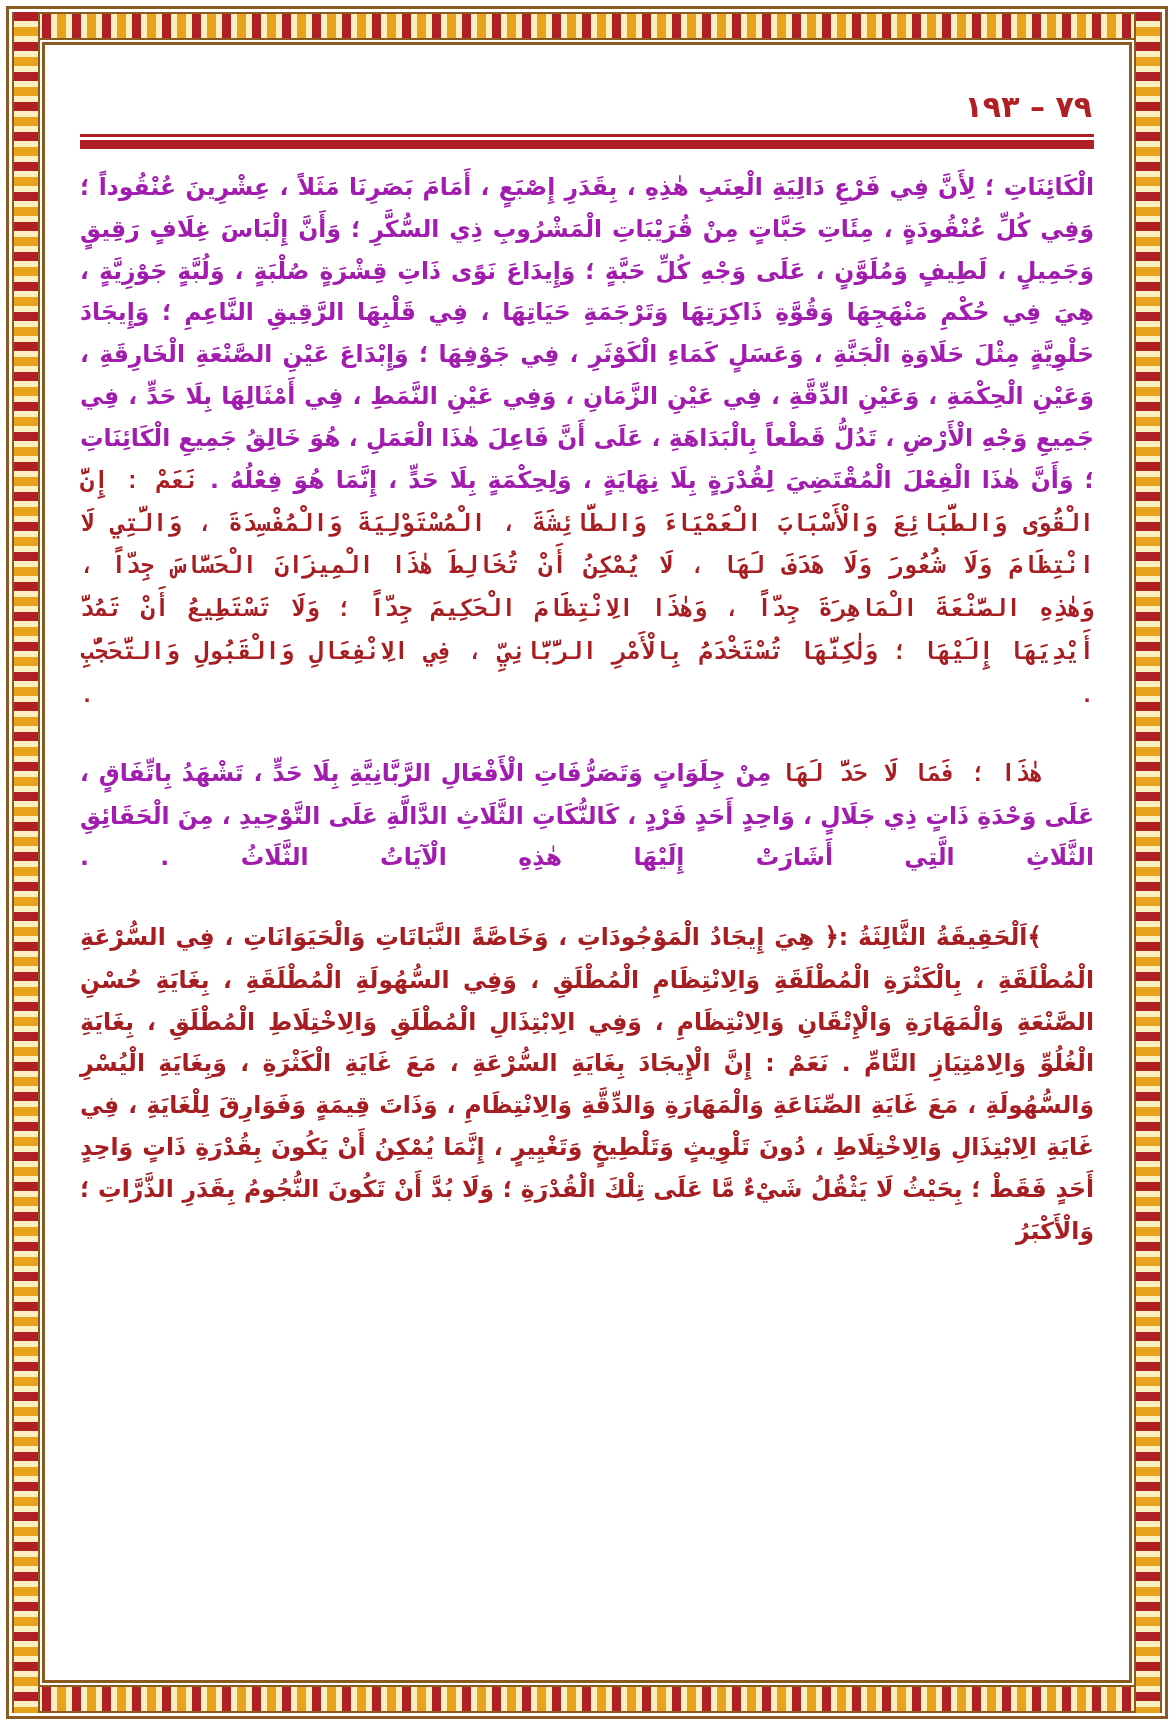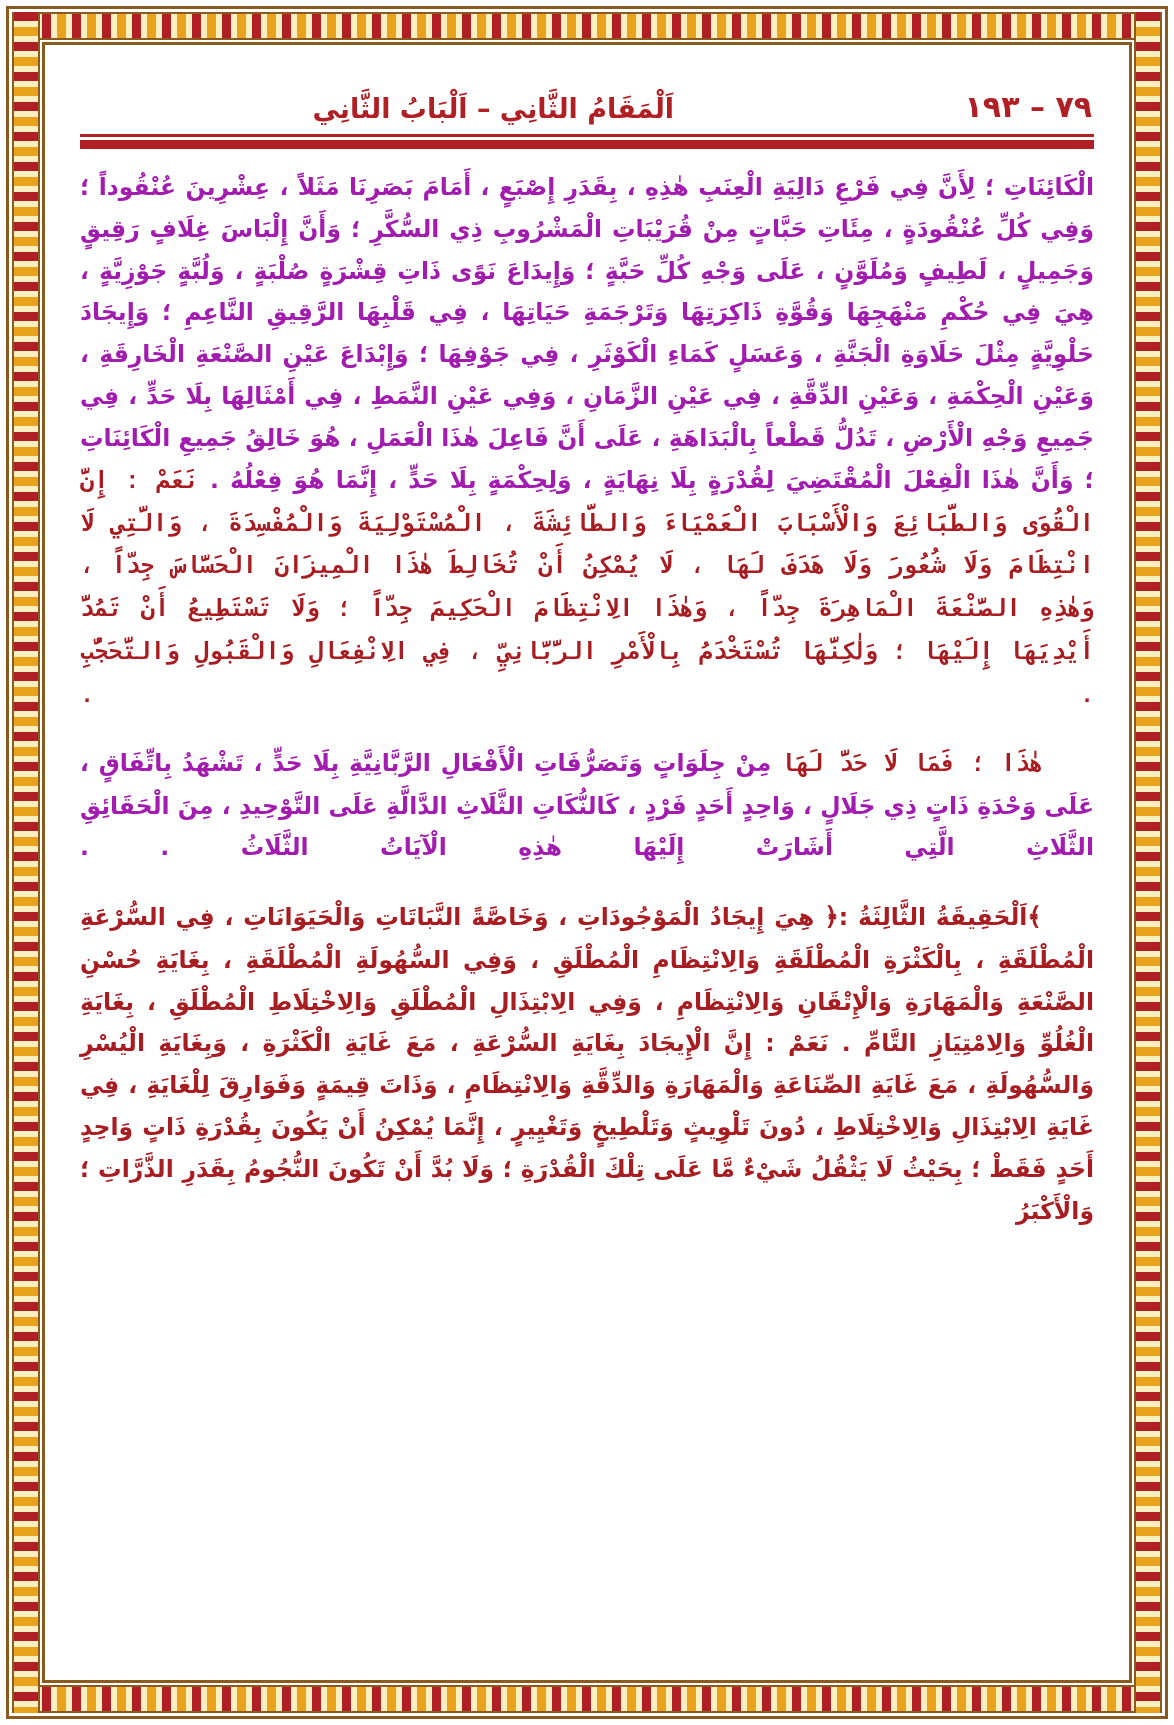--- a/index.html
+++ b/index.html
@@ -135,21 +135,21 @@
   p.para {
     margin: 0 0 0 0;
     font-size: 23.5px;
     line-height: 1.78;
     color: #111111;
     text-align: justify;
     text-align-last: justify;
     font-weight: 600;
   }
   p.para.red   { color: #a81d22; }
-  p.para.gap   { margin-top: 26px; }
+  p.para.gap   { margin-top: 36px; }
   p.para.indent { text-indent: 52px; }
 
   .rd { color: #a81d22; font-family: Liberation Mono, monospace; }
   .bk { color: #a21caf; }
   .orn {
     color: #a81d22;
     font-size: 25px;
     font-weight: 700;
   }
   .heading-title {
@@ -166,21 +166,20 @@
   <div class="band-seg band-top"></div>
   <div class="band-seg band-bottom"></div>
   <div class="band-seg vert band-left"></div>
   <div class="band-seg vert band-right"></div>
   <div class="frame-inner"></div>
 
   <div class="content">
 
     <div class="header-row">
       <div class="page-number">٧٩ – ١٩٣</div>
-      <div class="running-title">اَلْمَقَامُ الثَّانِي – اَلْبَابُ الثَّانِي</div>
     </div>
 
     <div class="rule-wrap">
       <div class="rule-thin"></div>
       <div class="rule-thick"></div>
     </div>
 
     <div class="body-text">
 
       <p class="para"><span class="bk">الْكَائِنَاتِ ؛ لِأَنَّ فِي فَرْعِ دَالِيَةِ الْعِنَبِ هٰذِهِ ، بِقَدَرِ إِصْبَعٍ ، أَمَامَ بَصَرِنَا مَثَلاً ، عِشْرِينَ عُنْقُوداً ؛ وَفِي كُلِّ عُنْقُودَةٍ ، مِئَاتِ حَبَّاتٍ مِنْ قُرَيْبَاتِ الْمَشْرُوبِ ذِي السُّكَّرِ ؛ وَأَنَّ إِلْبَاسَ غِلَافٍ رَقِيقٍ وَجَمِيلٍ ، لَطِيفٍ وَمُلَوَّنٍ ، عَلَى وَجْهِ كُلِّ حَبَّةٍ ؛ وَإِيدَاعَ نَوًى ذَاتِ قِشْرَةٍ صُلْبَةٍ ، وَلُبَّةٍ جَوْزِيَّةٍ ، هِيَ فِي حُكْمِ مَنْهَجِهَا وَقُوَّةِ ذَاكِرَتِهَا وَتَرْجَمَةِ حَيَاتِهَا ، فِي قَلْبِهَا الرَّقِيقِ النَّاعِمِ ؛ وَإِيجَادَ حَلْوِيَّةٍ مِثْلَ حَلَاوَةِ الْجَنَّةِ ، وَعَسَلٍ كَمَاءِ الْكَوْثَرِ ، فِي جَوْفِهَا ؛ وَإِبْدَاعَ عَيْنِ الصَّنْعَةِ الْخَارِقَةِ ، وَعَيْنِ الْحِكْمَةِ ، وَعَيْنِ الدِّقَّةِ ، فِي عَيْنِ الزَّمَانِ ، وَفِي عَيْنِ النَّمَطِ ، فِي أَمْثَالِهَا بِلَا حَدٍّ ، فِي جَمِيعِ وَجْهِ الْأَرْضِ ، تَدُلُّ قَطْعاً بِالْبَدَاهَةِ ، عَلَى أَنَّ فَاعِلَ هٰذَا الْعَمَلِ ، هُوَ خَالِقُ جَمِيعِ الْكَائِنَاتِ ؛ وَأَنَّ هٰذَا الْفِعْلَ الْمُقْتَضِيَ لِقُدْرَةٍ بِلَا نِهَايَةٍ ، وَلِحِكْمَةٍ بِلَا حَدٍّ ، إِنَّمَا هُوَ فِعْلُهُ .</span> <span class="rd">نَعَمْ : إِنَّ الْقُوَى وَالطَّبَائِعَ وَالْأَسْبَابَ الْعَمْيَاءَ وَالطَّائِشَةَ ، الْمُسْتَوْلِيَةَ وَالْمُفْسِدَةَ ، وَالَّتِي لَا انْتِظَامَ وَلَا شُعُورَ وَلَا هَدَفَ لَهَا ، لَا يُمْكِنُ أَنْ تُخَالِطَ هٰذَا الْمِيزَانَ الْحَسَّاسَ جِدّاً ، وَهٰذِهِ الصَّنْعَةَ الْمَاهِرَةَ جِدّاً ، وَهٰذَا الِانْتِظَامَ الْحَكِيمَ جِدّاً ؛ وَلَا تَسْتَطِيعُ أَنْ تَمُدَّ أَيْدِيَهَا إِلَيْهَا ؛ وَلٰكِنَّهَا تُسْتَخْدَمُ بِالْأَمْرِ الرَّبَّانِيِّ ، فِي الِانْفِعَالِ وَالْقَبُولِ وَالتَّحَجُّبِ . .</span></p>

